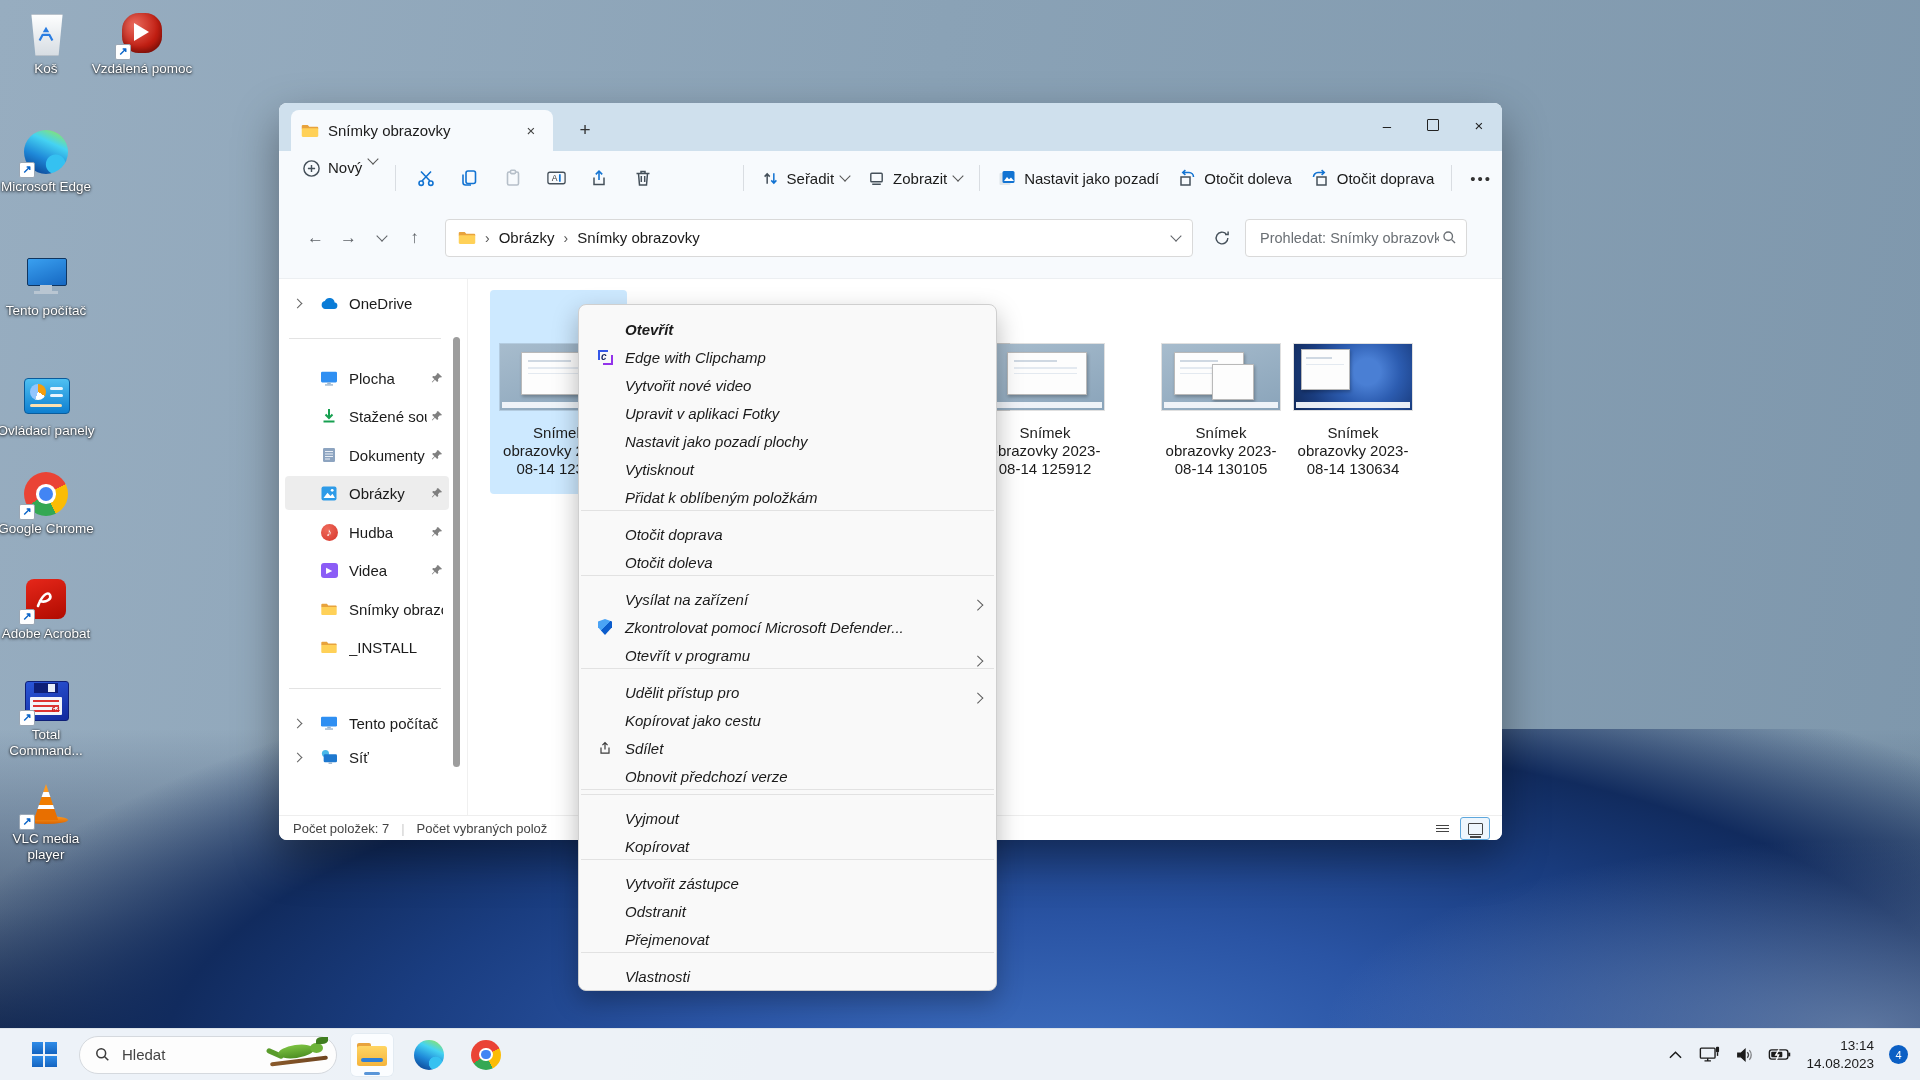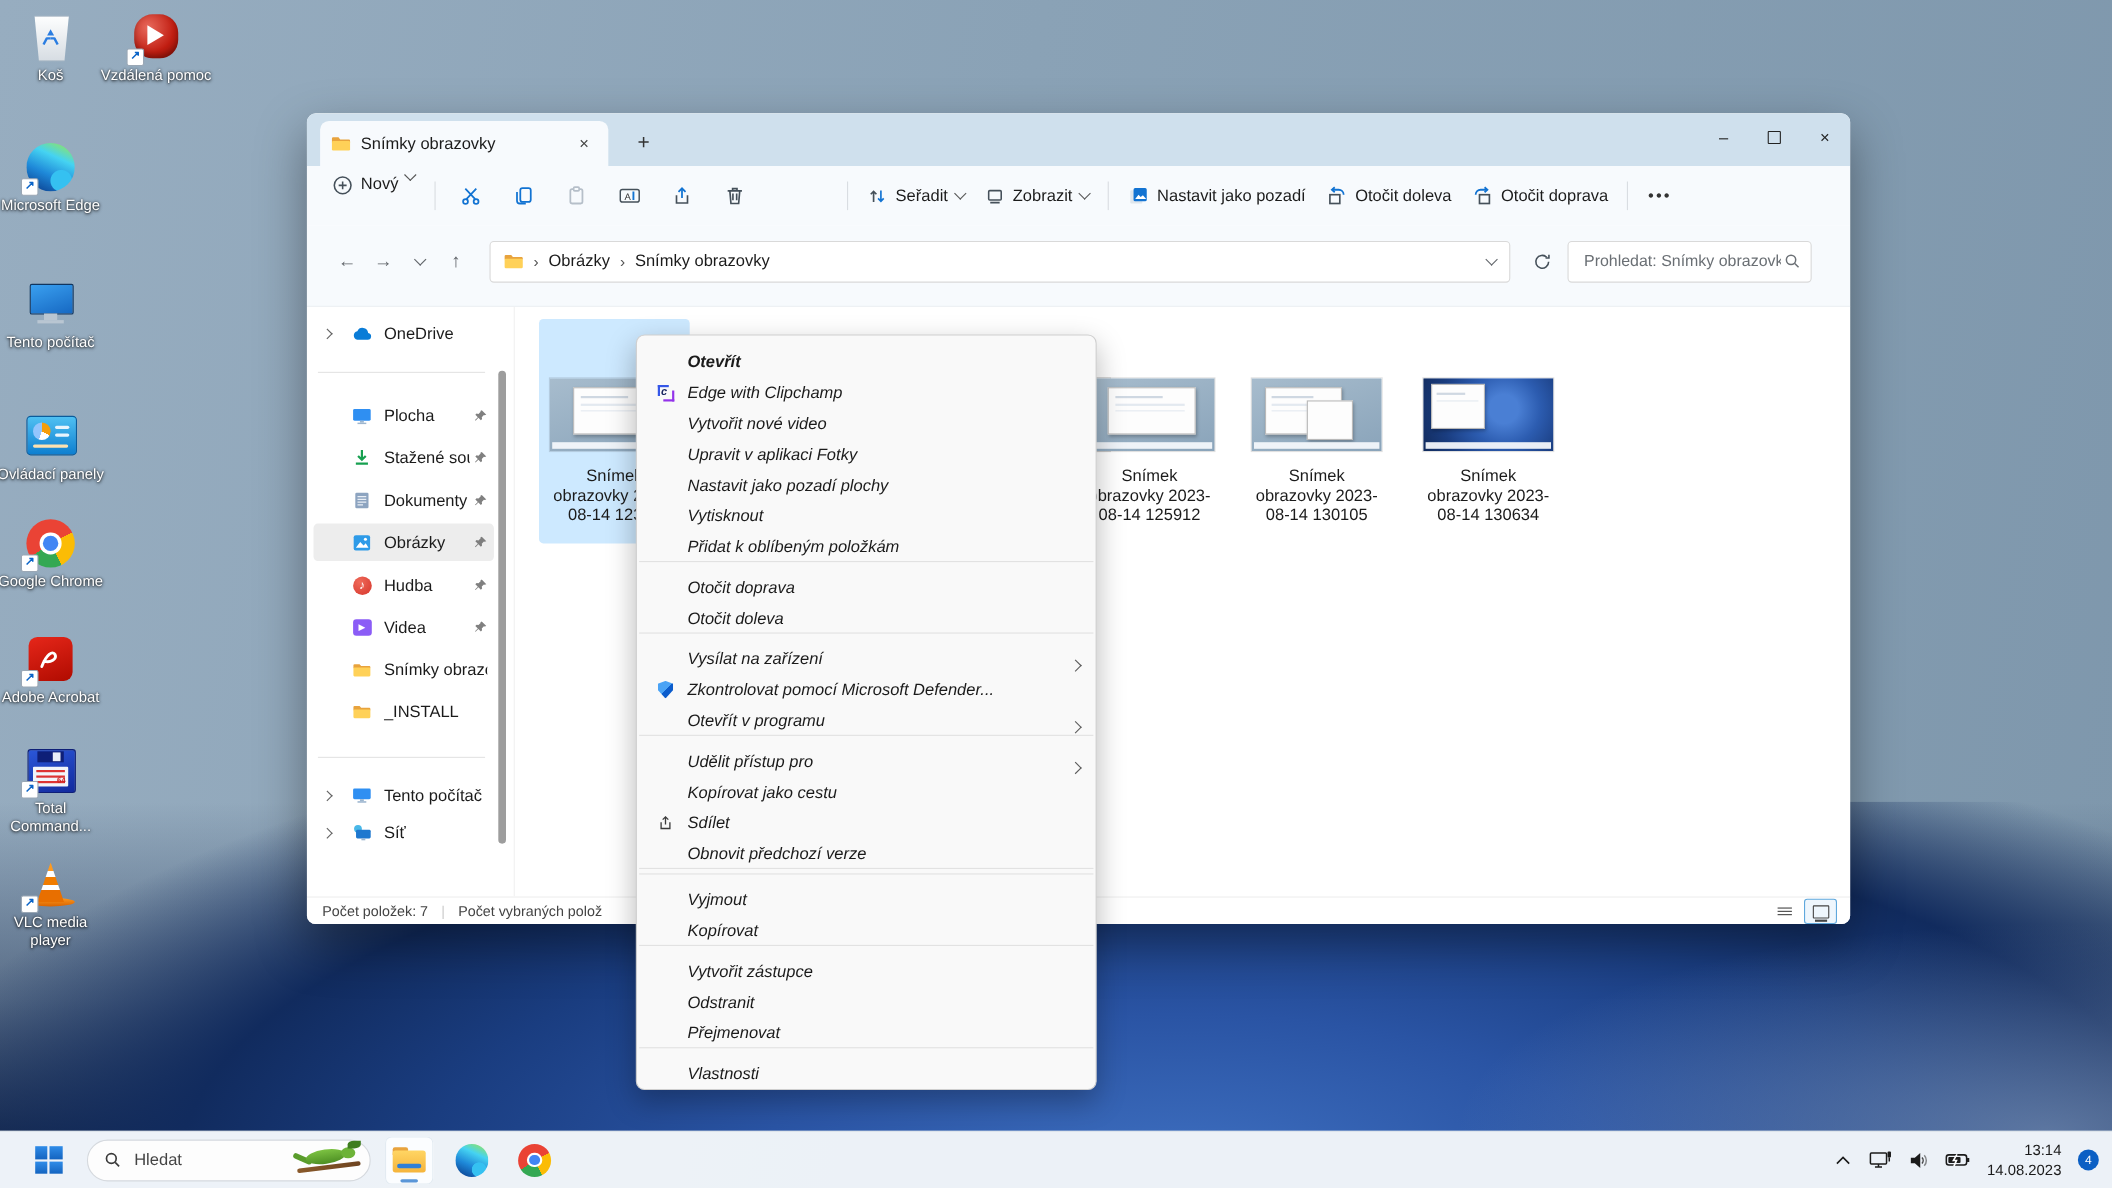--- a/index.html
+++ b/index.html
@@ -55,21 +55,21 @@
   .vlc-base{position:absolute;left:2px;top:36px;width:44px;height:8px;border-radius:50%;
     background:linear-gradient(180deg,#ff9a1f,#d96400);}
   .tc-body{position:absolute;left:3px;top:5px;width:42px;height:38px;border-radius:3px;
     background:linear-gradient(160deg,#2b57d8,#122a9e);border:1px solid #0e1f77;}
   .tc-slot{position:absolute;left:12px;top:7px;width:24px;height:10px;background:#0e1f77;}
   .tc-slot i{position:absolute;right:3px;top:1px;width:7px;height:8px;background:#e8eef8;display:block;}
   .tc-label{position:absolute;left:8px;top:21px;width:32px;height:18px;background:#f2f5fa;border-radius:1px;}
   .tc-label i{position:absolute;left:3px;right:3px;height:2px;background:#d33;display:block;}
   .tc-64{position:absolute;right:2px;bottom:1px;font-size:7px;font-weight:bold;color:#c22;font-family:"DejaVu Sans Mono",monospace;}
   
-  .win{position:absolute;left:279px;top:103px;width:1403px;height:737px;border-radius:8px;
+  .win{position:absolute;left:279px;top:103px;width:1223px;height:737px;border-radius:8px;
     background:#fff;box-shadow:0 18px 45px rgba(0,0,0,.38);overflow:hidden;}
   .tabstrip{position:relative;height:48px;background:#cfe0ed;}
   .tab{position:absolute;left:12px;top:7px;width:262px;height:41px;background:#f7fafd;
     border-radius:8px 8px 0 0;display:flex;align-items:center;padding:0 10px;box-sizing:border-box;}
   .tab-title{font-size:15px;margin-left:9px;flex:1;white-space:nowrap;}
   .tab-close{width:24px;height:24px;display:flex;align-items:center;justify-content:center;
     font-size:15px;color:#444;border-radius:4px;}
   .newtab{position:absolute;left:292px;top:13px;width:28px;height:28px;display:flex;align-items:center;
     justify-content:center;font-size:19px;color:#333;}
   .wcaps{position:absolute;right:0;top:0;height:44px;display:flex;}
@@ -612,21 +612,21 @@
           <div class="mw">
                 <i></i>
                 <u></u>
                 <u style="top:48%"></u>
               </div>
               <div class="tbr"></div>
         </div>
           </div>
         <div class="tile-label">Snímek obrazovky 2023-08-14 125912</div>
       </div>
-      <div class="tile" style="left:852px">
+      <div class="tile" style="left:876px">
         <div class="thumbwrap">
             <div class="thumb">
           <div class="mw" style="left:10%;width:58%">
                 <i></i>
                 <u></u>
                 <u style="top:48%"></u>
               </div>
           <div class="mw" style="left:42%;top:30%;width:34%;height:52%"></div>
               <div class="tbr"></div>
         </div>

